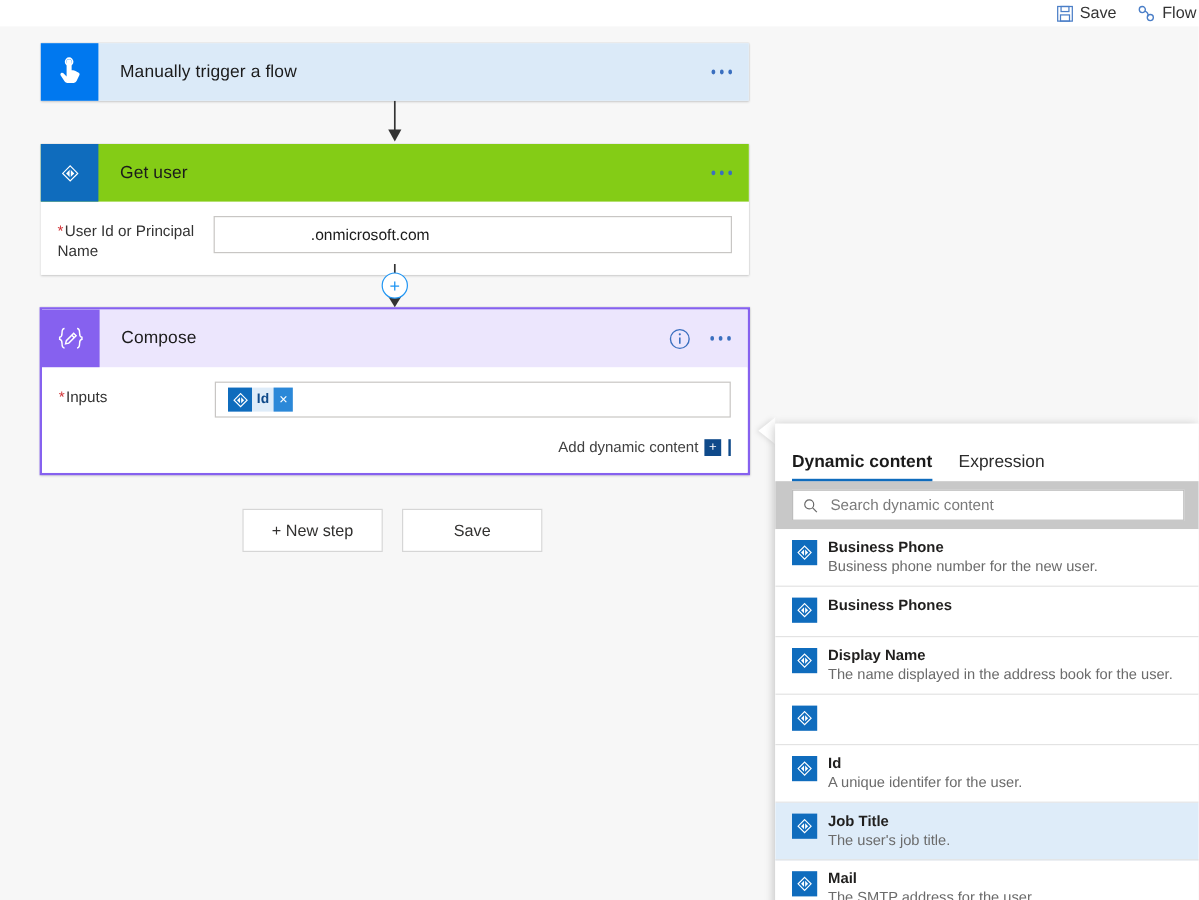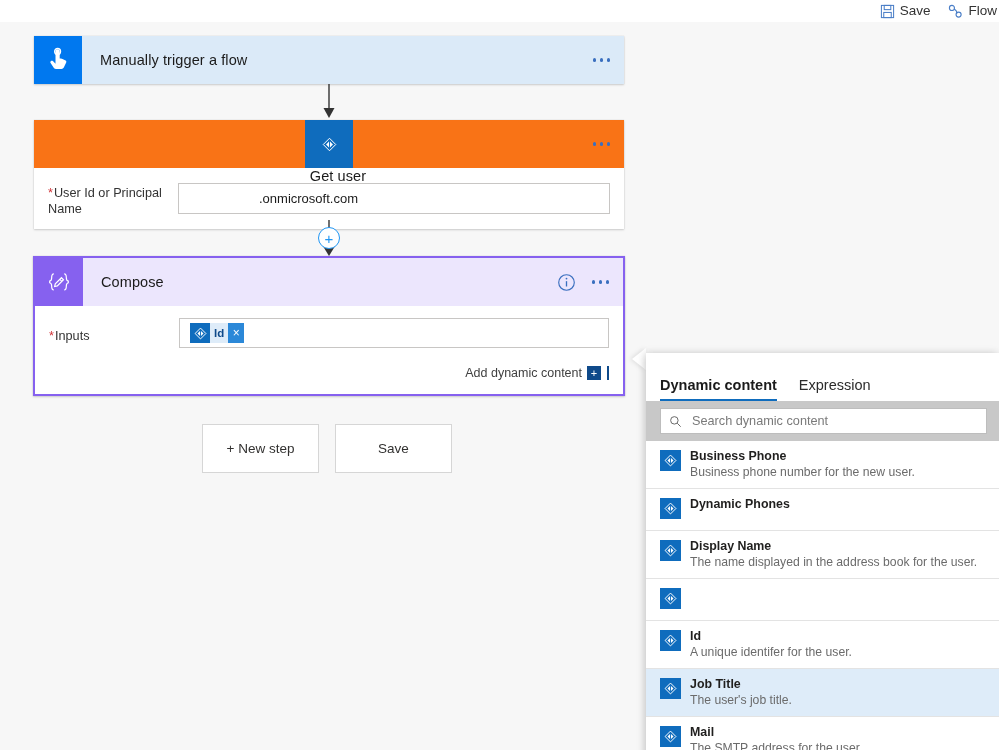--- a/index.html
+++ b/index.html
@@ -60,35 +60,35 @@
   .info-btn { width: 19px; height: 19px; cursor: pointer; }
   .info-btn svg { width: 19px; height: 19px; display: block; }
 
   
   #card-trigger { top: 14px; }
   #card-trigger .card-head { background: #dbeaf8; }
   #card-trigger .card-icon { background: #0078ef; }
 
   
   #card-getuser { top: 98px; }
-  #card-getuser .card-head { background: #f97316; flex-direction: column; }
+  #card-getuser .card-head { background: #84cc16; }
   #card-getuser .card-icon { background: #0f6cbd; }
 
   
   #card-compose {
     top: 234px; border: 2px solid #8661ef; left: 33px; width: 592px;
   }
   #card-compose .card-head { background: #ece6fd; }
   #card-compose .card-icon { background: #8661ef; }
   #card-compose .ellipsis i { background: #3a6fbf; }
 
   
   .card-body { background: #fff; padding: 0; }
   .param-row {
-    display: flex; align-items: center; padding: 12px 14px 12px 14px;
+    display: flex; align-items: flex-start; padding: 12px 14px 12px 14px;
   }
   .param-label {
     width: 130px; flex: 0 0 130px; font-size: 12.7px; color: #333;
     line-height: 16px; padding-top: 5px;
   }
   .req-star { color: #d13438; margin-right: 1px; }
   .param-field { flex: 1; }
   .txtbox {
     border: 1px solid #c8c6c4; background: #fff; height: 30px;
     display: flex; align-items: center; padding: 0 8px;
@@ -139,21 +139,21 @@
   .plus-node {
     position: absolute; width: 22px; height: 22px; border-radius: 50%;
     border: 1.5px solid #2196f3; background: #fff;
     display: flex; align-items: center; justify-content: center;
     color: #2196f3; font-size: 15px; line-height: 1; cursor: pointer;
   }
 
   
   .btn-row { position: absolute; left: 202px; top: 402px; display: flex; gap: 16px; }
   .btn {
-    border: 1px solid #d6d6d6; background: #fff; height: 49px;
+    border: 1px solid #d6d6d6; background: #fff; height: 36px;
     font-size: 13.5px; color: #323130; cursor: pointer;
     display: flex; align-items: center; justify-content: center;
     font-family: "Liberation Sans", sans-serif;
   }
   #btn-newstep { width: 117px; }
   #btn-save { width: 117px; }
 
   
   .dc-panel {
     position: absolute; left: 646px; top: 353px;
@@ -410,21 +410,21 @@
 
       <div class="dc-item">
         <span class="aad">
           <svg class="aadglyph" style="width:13px;height:13px;" viewBox="0 0 24 24" fill="none" stroke="#ffffff" stroke-width="1.8">
             <path d="M12 2 L22 12 L12 22 L2 12 Z"></path>
               <path d="M12 6.5 L17.5 12 L12 17.5 L6.5 12 Z" fill="#ffffff" stroke="none"></path>
               <line x1="12" y1="5.6" x2="12" y2="18.4" stroke="#0f6cbd" stroke-width="1.7"></line>
           </svg>
         </span>
         <span class="dc-texts">
-          <span class="dc-name">Dynamic Phones</span>
+          <span class="dc-name">Business Phones</span>
           <span class="dc-desc"></span>
         </span>
       </div>
 
       <div class="dc-item">
         <span class="aad">
           <svg class="aadglyph" style="width:13px;height:13px;" viewBox="0 0 24 24" fill="none" stroke="#ffffff" stroke-width="1.8">
             <path d="M12 2 L22 12 L12 22 L2 12 Z"></path>
               <path d="M12 6.5 L17.5 12 L12 17.5 L6.5 12 Z" fill="#ffffff" stroke="none"></path>
               <line x1="12" y1="5.6" x2="12" y2="18.4" stroke="#0f6cbd" stroke-width="1.7"></line>

